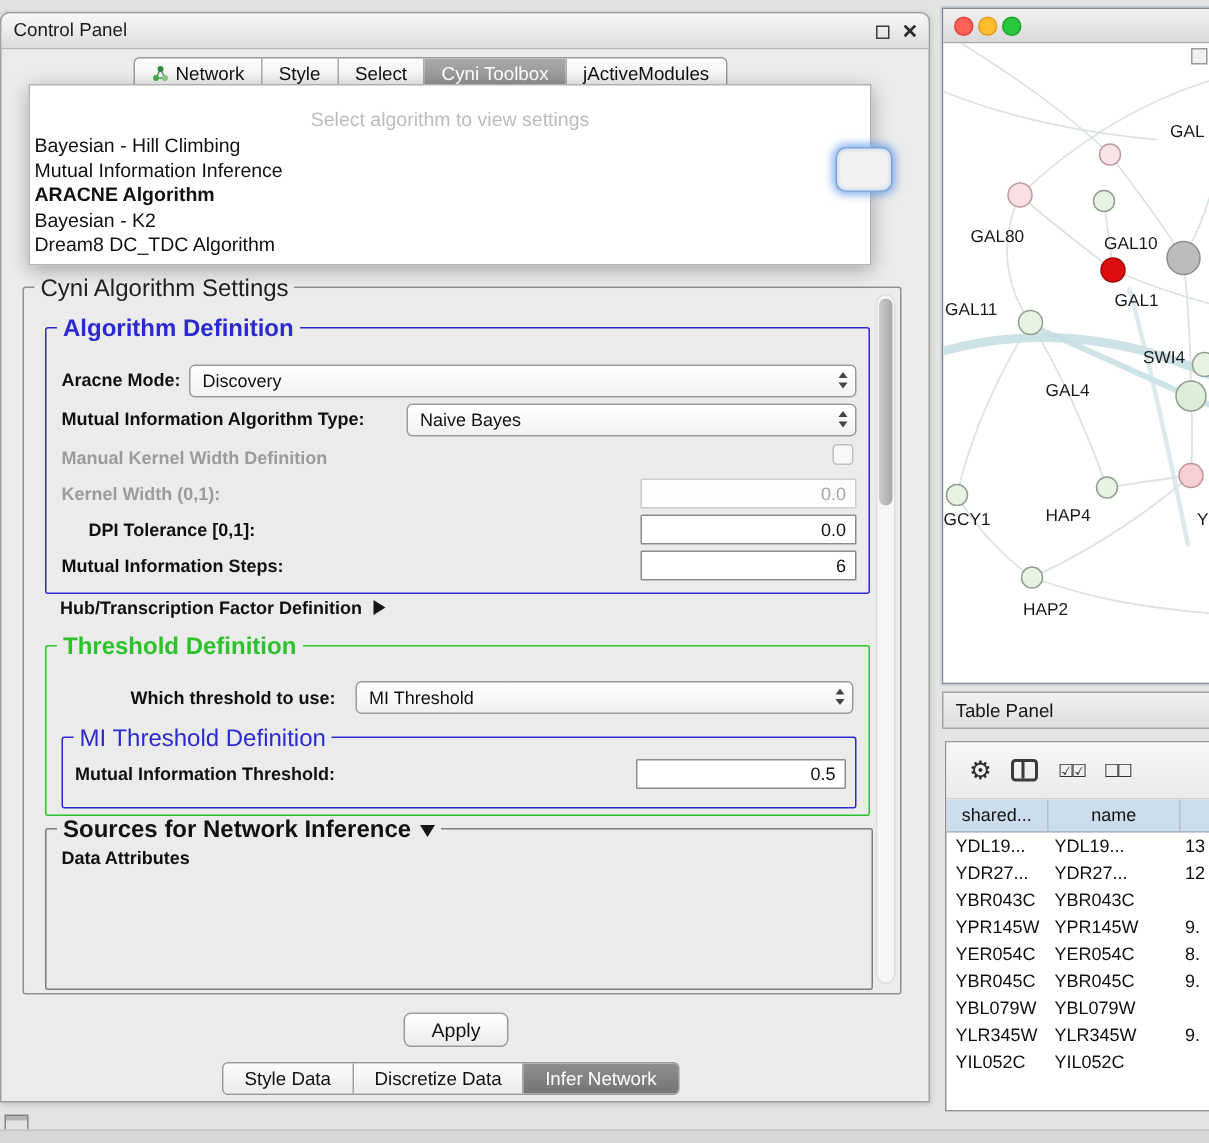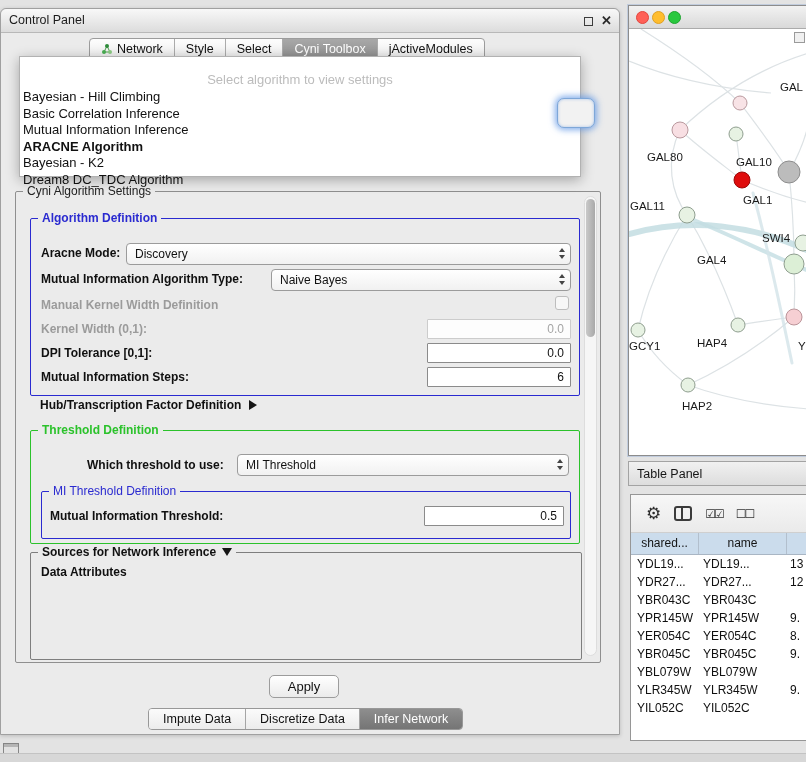--- a/index.html
+++ b/index.html
@@ -20,21 +20,21 @@
   .cp-tab.sel{background:linear-gradient(#a8a8a8,#8f8f8f);color:#fff}
 
   .focus-btn{position:absolute;left:556px;top:89px;width:38px;height:30px;border-radius:7px;background:#f2f2f2;border:1px solid #7ea7d8;box-shadow:0 0 6px 2px rgba(95,150,230,.75),inset 0 0 3px rgba(95,150,230,.5);z-index:60}
 
   .popup{position:absolute;left:18px;top:47px;width:562px;height:121px;background:#fff;border:1px solid #b2b2b2;box-shadow:0 3px 12px rgba(0,0,0,.30);z-index:50;padding-top:14px}
   .popup-h{text-align:center;font-size:13px;color:#bcbcbc;line-height:18px}
   .popup-i{font-size:13px;color:#111;line-height:16.5px;padding-left:3px}
   .popup-i.b{font-weight:bold}
 
   .fs{position:absolute;border:1px solid #9a9a9a;border-radius:2px}
-  .legend{position:absolute;top:-8px;left:7px;background:#ebebeb;padding:0 4px;font-size:12px;white-space:nowrap;color:#222}
+  .legend{position:absolute;top:-8px;left:7px;background:#ebebeb;padding:0 4px;font-size:16px;white-space:nowrap;color:#222}
   .fs-settings{left:14px;top:182px;width:586px;height:472px;border-color:#8f8f8f}
   .fs-alg{left:14px;top:26px;width:550px;height:178px;border-color:#2a2ad0}
   .fs-alg>.legend{color:#2a2ad0;font-weight:bold}
   .fs-thr{left:14px;top:238px;width:550px;height:114px;border-color:#2bc22b}
   .fs-thr>.legend{color:#2bc22b;font-weight:bold}
   .fs-mi{left:10px;top:60px;width:530px;height:48px;border-color:#2a2ad0}
   .fs-mi>.legend{color:#2a2ad0;font-weight:normal}
   .fs-src{left:14px;top:360px;width:552px;height:108px;border-color:#7e7e7e}
   .fs-src>.legend{color:#111;font-weight:bold;display:flex;align-items:center;gap:6px}
 
@@ -137,21 +137,20 @@
       <div class="cp-tab">
           <span>jActiveModules</span>
         </div>
     </div>
 
     <div class="focus-btn"></div>
 
     <div class="popup">
       <div class="popup-h">Select algorithm to view settings</div>
       <div class="popup-i">Bayesian - Hill Climbing</div>
-      <div class="popup-i">Basic Correlation Inference</div>
       <div class="popup-i">Mutual Information Inference</div>
       <div class="popup-i b">ARACNE Algorithm</div>
       <div class="popup-i">Bayesian - K2</div>
       <div class="popup-i">Dream8 DC_TDC Algorithm</div>
     </div>
 
     <div class="fs fs-settings">
       <span class="legend">Cyni Algorithm Settings</span>
 
       <div class="fs fs-alg">
@@ -174,21 +173,21 @@
               <i class="dn"></i>
             </span>
         </div>
 
         <span class="lbl gray" style="left:10px;top:79px">Manual Kernel Width Definition</span>
         <span class="chk" style="left:524px;top:77px"></span>
 
         <span class="lbl gray" style="left:10px;top:103px">Kernel Width (0,1):</span>
         <input class="tfield dis" style="left: 396px; top: 100px; width: 144px;" readonly="" value="0.0">
 
-        <span class="lbl" style="left:10px;top:127px">DPI Tolerance [0,1]:</span>
+        <span class="lbl" style="left:28px;top:127px">DPI Tolerance [0,1]:</span>
         <input class="tfield" style="left: 396px; top: 124px; width: 144px;" value="0.0">
 
         <span class="lbl" style="left:10px;top:151px">Mutual Information Steps:</span>
         <input class="tfield" style="left: 396px; top: 148px; width: 144px;" value="6">
       </div>
 
       <div class="hub">
         <span>Hub/Transcription Factor Definition</span>
         <span class="tri-r"></span>
       </div>
@@ -221,21 +220,21 @@
       </div>
 
       <div class="settings-scroll">
         <div class="settings-thumb"></div>
       </div>
     </div>
 
     <div class="apply">Apply</div>
 
     <div class="btabs">
-      <div class="btab">Impute Data</div>
+      <div class="btab">Style Data</div>
       <div class="btab">Discretize Data</div>
       <div class="btab sel">Infer Network</div>
     </div>
   </div>
 
   <div class="nw">
     <div class="nw-tb">
       <span class="light lr"></span>
       <span class="light ly"></span>
       <span class="light lg"></span>

